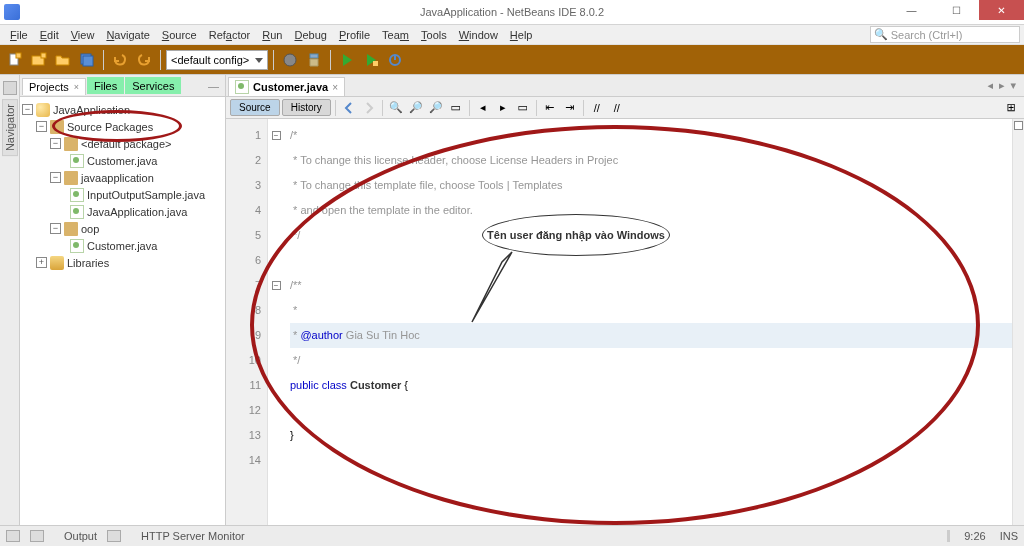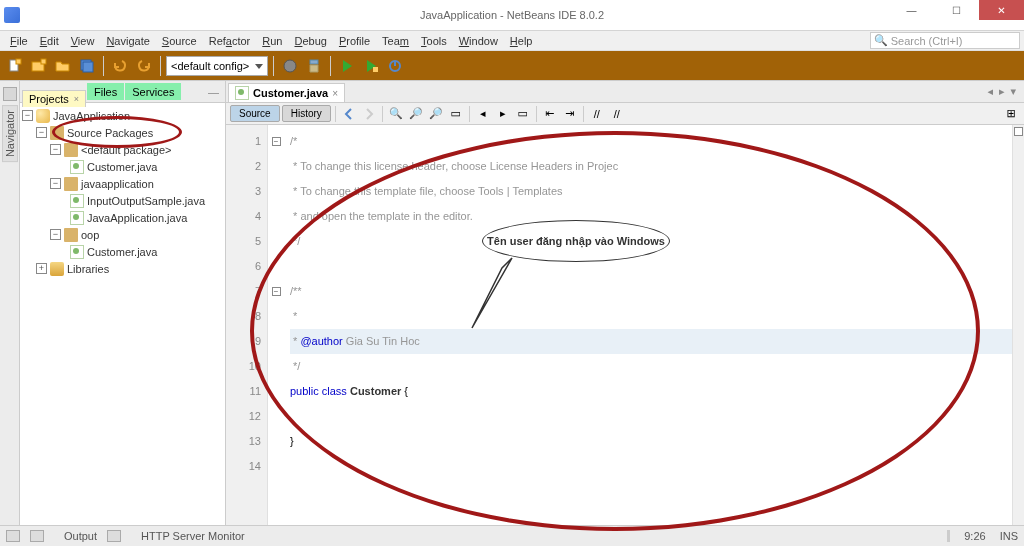--- a/index.html
+++ b/index.html
@@ -1,19 +1,19 @@
 <!DOCTYPE html>
 <html><head>
 <meta charset="utf-8">
 <style>
 * { margin: 0; padding: 0; box-sizing: border-box; font-family: Tahoma, sans-serif; font-size: 11px; }
 body { width: 1024px; height: 546px; background: #f0f0f0; overflow: hidden; position: relative; }
 
 
-.titlebar { height: 31px; background: #fff; border-bottom: 1px solid #d4d4d4; display: flex; align-items: center; color: #555; position: relative; }
+.titlebar { height: 25px; background: #fff; border-bottom: 1px solid #d4d4d4; display: flex; align-items: center; color: #555; position: relative; }
 .titlebar-icon { width: 16px; height: 16px; margin: 0 4px; background: linear-gradient(135deg,#5b8def,#3a6fd8); border-radius: 2px; }
 .titlebar-title { position: absolute; left: 50%; transform: translateX(-50%); color: #666; }
 .win-buttons { position: absolute; right: 0; top: 0; display: flex; height: 20px; }
 .win-btn { width: 45px; height: 20px; display: flex; align-items: center; justify-content: center; color: #555; font-size: 10px; }
 .win-btn.close { background: #c75050; color: #fff; width: 45px; }
 
 
 .menubar { height: 20px; background: #f0f0f0; display: flex; align-items: center; padding: 0 4px; border-bottom: 1px solid #e0e0e0; }
 .menu-item { padding: 2px 6px; color: #333; cursor: default; }
 .menu-item u { text-decoration: underline; }
@@ -28,21 +28,21 @@
 .config-combo::after { content: ''; position: absolute; right: 4px; top: 7px; border-left: 4px solid transparent; border-right: 4px solid transparent; border-top: 5px solid #555; }
 
 
 .main { display: flex; height: 453px; }
 .side-tab { width: 20px; background: #ececec; border-right: 1px solid #ccc; display: flex; flex-direction: column; align-items: center; padding-top: 6px; gap: 4px; }
 .side-tab-label { writing-mode: vertical-rl; transform: rotate(180deg); font-size: 11px; color: #555; padding: 4px 1px; background: #e0e0e0; border: 1px solid #ccc; }
 
 
 .left-panel { width: 206px; background: #fff; border-right: 1px solid #ccc; display: flex; flex-direction: column; }
 .panel-tabs { height: 22px; background: #ececec; border-bottom: 1px solid #ccc; display: flex; align-items: center; padding: 0 2px; }
-.panel-tab { padding: 2px 6px; background: #fef9c3; border: 1px solid #ccc; border-bottom: none; margin-right: 1px; display: flex; align-items: center; gap: 3px; position: relative; top: 7px; }
+.panel-tab { padding: 2px 6px; background: #ffffff; border: 1px solid #ccc; border-bottom: none; margin-right: 1px; display: flex; align-items: center; gap: 3px; position: relative; top: 1px; }
 .panel-tab.inactive { background: #86efac; border-color: transparent; top: 0; }
 .panel-tab .x { font-size: 9px; color: #888; margin-left: 2px; }
 .panel-ctrl { margin-left: auto; color: #888; padding: 0 4px; }
 .tree { flex: 1; overflow: auto; padding: 4px 2px; position: relative; }
 .tree-node { display: flex; align-items: center; height: 17px; white-space: nowrap; }
 .tree-toggle { width: 11px; height: 11px; border: 1px solid #888; display: flex; align-items: center; justify-content: center; font-size: 9px; line-height: 1; margin-right: 3px; color: #555; background: #fff; }
 .tree-spacer { display: inline-block; }
 .tree-icon { width: 14px; height: 14px; margin-right: 3px; flex-shrink: 0; }
 .ic-project { background: radial-gradient(circle at 30% 30%, #ffe9a8, #e8b74a); border-radius: 3px; }
 .ic-pkg { background: #d9b36a; border-radius: 1px; }

